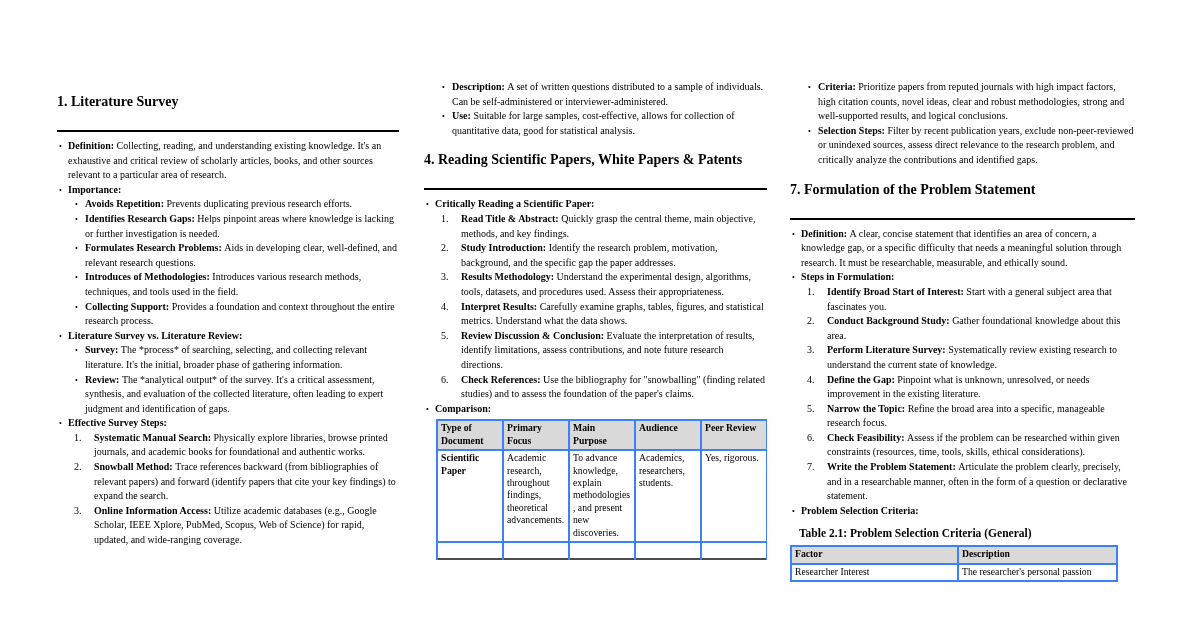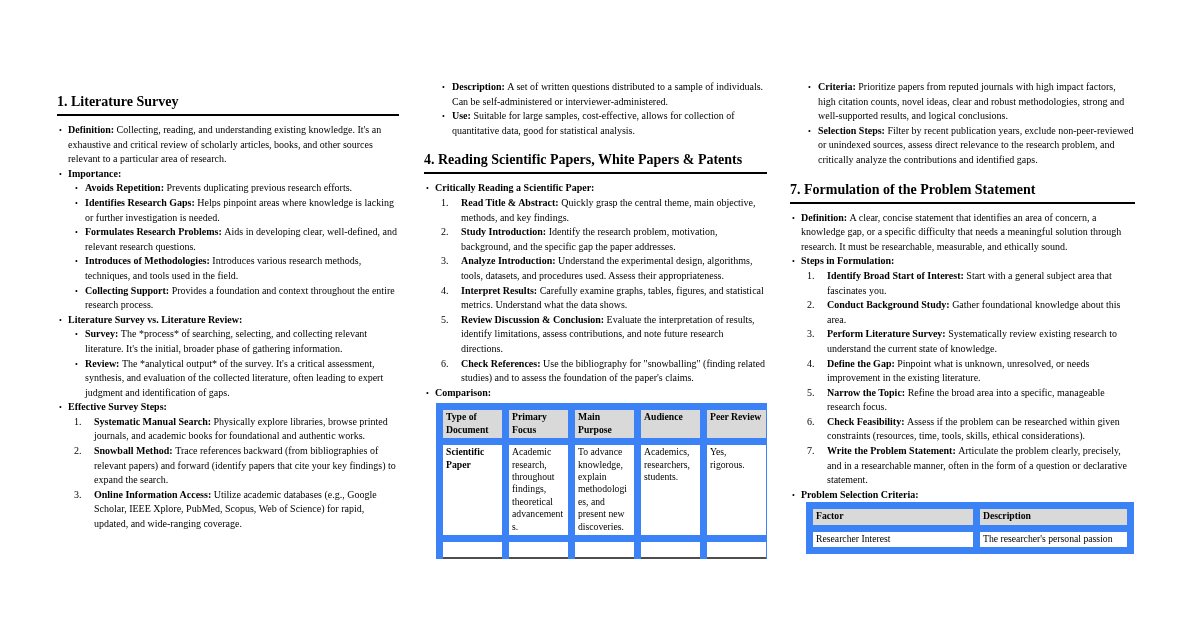--- a/index.html
+++ b/index.html
@@ -5,41 +5,41 @@
   * { margin:0; padding:0; box-sizing:border-box; }
   html,body { width:1191px; height:626px; background:#ffffff; overflow:hidden; }
   body { font-family:"Liberation Serif", serif; color:#000; }
   .page { position:relative; width:1191px; height:626px; background:#fff; }
   .col { position:absolute; top:80px; bottom:0; overflow:hidden; }
   .col-1 { left:57px;  width:342px; }
   .col-2 { left:424px; width:343px; }
   .col-3 { left:790px; width:345px; }
 
   .sec { font-size:14px; line-height:17px; font-weight:bold;
-         border-bottom:2px solid #000; padding-bottom:4px; margin:13px 0 7px 0; }
+         border-bottom:2px solid #000; padding-bottom:20px; margin:13px 0 7px 0; }
   .col .sec:first-child { margin-top:13px; }
 
   .item { position:relative; font-size:10px; line-height:14.6px; }
   .item .mk { position:absolute; top:0; }
   .item.i1 { padding-left:11px; } .item.i1 > .mk { left:2px; }
   .item.i2 { padding-left:28px; } .item.i2 > .mk { left:18px; }
   .item.n  { padding-left:37px; } .item.n  > .mk { left:17px; }
   .mk.b { font-size:8px; top:1px; }
 
   .caption { font-size:11.5px; line-height:14px; font-weight:bold; margin:8px 0 5px 9px; }
 
   table { border-collapse:collapse; border:2px solid #4d4d4d; table-layout:fixed; background:#fff; }
-  th,td { border:7px solid #3b82f6; vertical-align:top; text-align:left;
+  th,td { border:2px solid #3b82f6; vertical-align:top; text-align:left;
           padding:1px 3px 2px 3px; font-size:9.7px; line-height:12.4px;
           overflow-wrap:break-word; word-wrap:break-word; }
   th { background:#d9d9d9; font-weight:bold; }
   .t-comp { width:330px; margin:3px 0 0 12px; }
   .t-comp th, .t-comp td { width:66px; }
   .t-comp td:first-child { font-weight:bold; }
-  .t-crit { width:328px; margin-left:16px; }
+  .t-crit { width:328px; margin-left:0; }
   .t-crit th:first-child, .t-crit td:first-child { width:167px; }
   tr.partial td { height:10px; border-bottom:none; }
 </style>
 </head>
 <body>
 
 <div class="page">
   <div class="col col-1">
       <div class="sec">1. Literature Survey</div>
       <div class="item i1"><span class="mk b">•</span><b class="lead">Definition:</b><span>&nbsp;Collecting, reading, and understanding existing knowledge. It's an exhaustive and critical review of scholarly articles, books, and other sources relevant to a particular area of research.</span></div>
@@ -57,21 +57,21 @@
       <div class="item n"><span class="mk">2.</span><b class="lead">Snowball Method:</b><span>&nbsp;Trace references backward (from bibliographies of relevant papers) and forward (identify papers that cite your key findings) to expand the search.</span></div>
       <div class="item n"><span class="mk">3.</span><b class="lead">Online Information Access:</b><span>&nbsp;Utilize academic databases (e.g., Google Scholar, IEEE Xplore, PubMed, Scopus, Web of Science) for rapid, updated, and wide-ranging coverage.</span></div>
     </div>
   <div class="col col-2">
       <div class="item i2"><span class="mk b">•</span><b class="lead">Description:</b><span>&nbsp;A set of written questions distributed to a sample of individuals. Can be self-administered or interviewer-administered.</span></div>
       <div class="item i2"><span class="mk b">•</span><b class="lead">Use:</b><span>&nbsp;Suitable for large samples, cost-effective, allows for collection of quantitative data, good for statistical analysis.</span></div>
       <div class="sec">4. Reading Scientific Papers, White Papers &amp; Patents</div>
       <div class="item i1"><span class="mk b">•</span><b class="lead">Critically Reading a Scientific Paper:</b></div>
       <div class="item n"><span class="mk">1.</span><b class="lead">Read Title &amp; Abstract:</b><span>&nbsp;Quickly grasp the central theme, main objective, methods, and key findings.</span></div>
       <div class="item n"><span class="mk">2.</span><b class="lead">Study Introduction:</b><span>&nbsp;Identify the research problem, motivation, background, and the specific gap the paper addresses.</span></div>
-      <div class="item n"><span class="mk">3.</span><b class="lead">Analyze Introduction:</b><span>&nbsp;Understand the experimental design, algorithms, tools, datasets, and procedures used. Assess their appropriateness.</span></div>
+      <div class="item n"><span class="mk">3.</span><b class="lead">Results Methodology:</b><span>&nbsp;Understand the experimental design, algorithms, tools, datasets, and procedures used. Assess their appropriateness.</span></div>
       <div class="item n"><span class="mk">4.</span><b class="lead">Interpret Results:</b><span>&nbsp;Carefully examine graphs, tables, figures, and statistical metrics. Understand what the data shows.</span></div>
       <div class="item n"><span class="mk">5.</span><b class="lead">Review Discussion &amp; Conclusion:</b><span>&nbsp;Evaluate the interpretation of results, identify limitations, assess contributions, and note future research directions.</span></div>
       <div class="item n"><span class="mk">6.</span><b class="lead">Check References:</b><span>&nbsp;Use the bibliography for "snowballing" (finding related studies) and to assess the foundation of the paper's claims.</span></div>
       <div class="item i1"><span class="mk b">•</span><b class="lead">Comparison:</b></div>
       <table class="t-comp">
         <thead>
           <tr>
             <th>Type of Document</th>
             <th>Primary Focus</th>
             <th>Main Purpose</th>
@@ -104,20 +104,21 @@
       <div class="item i1"><span class="mk b">•</span><b class="lead">Definition:</b><span>&nbsp;A clear, concise statement that identifies an area of concern, a knowledge gap, or a specific difficulty that needs a meaningful solution through research. It must be researchable, measurable, and ethically sound.</span></div>
       <div class="item i1"><span class="mk b">•</span><b class="lead">Steps in Formulation:</b></div>
       <div class="item n"><span class="mk">1.</span><b class="lead">Identify Broad Start of Interest:</b><span>&nbsp;Start with a general subject area that fascinates you.</span></div>
       <div class="item n"><span class="mk">2.</span><b class="lead">Conduct Background Study:</b><span>&nbsp;Gather foundational knowledge about this area.</span></div>
       <div class="item n"><span class="mk">3.</span><b class="lead">Perform Literature Survey:</b><span>&nbsp;Systematically review existing research to understand the current state of knowledge.</span></div>
       <div class="item n"><span class="mk">4.</span><b class="lead">Define the Gap:</b><span>&nbsp;Pinpoint what is unknown, unresolved, or needs improvement in the existing literature.</span></div>
       <div class="item n"><span class="mk">5.</span><b class="lead">Narrow the Topic:</b><span>&nbsp;Refine the broad area into a specific, manageable research focus.</span></div>
       <div class="item n"><span class="mk">6.</span><b class="lead">Check Feasibility:</b><span>&nbsp;Assess if the problem can be researched within given constraints (resources, time, tools, skills, ethical considerations).</span></div>
       <div class="item n"><span class="mk">7.</span><b class="lead">Write the Problem Statement:</b><span>&nbsp;Articulate the problem clearly, precisely, and in a researchable manner, often in the form of a question or declarative statement.</span></div>
       <div class="item i1"><span class="mk b">•</span><b class="lead">Problem Selection Criteria:</b></div>
+      <div class="caption">Table 2.1: Problem Selection Criteria (General)</div>
       <table class="t-crit">
         <thead>
           <tr>
             <th>Factor</th>
             <th>Description</th>
           </tr>
         </thead>
         <tbody>
           <tr>
             <td>Researcher Interest</td>

